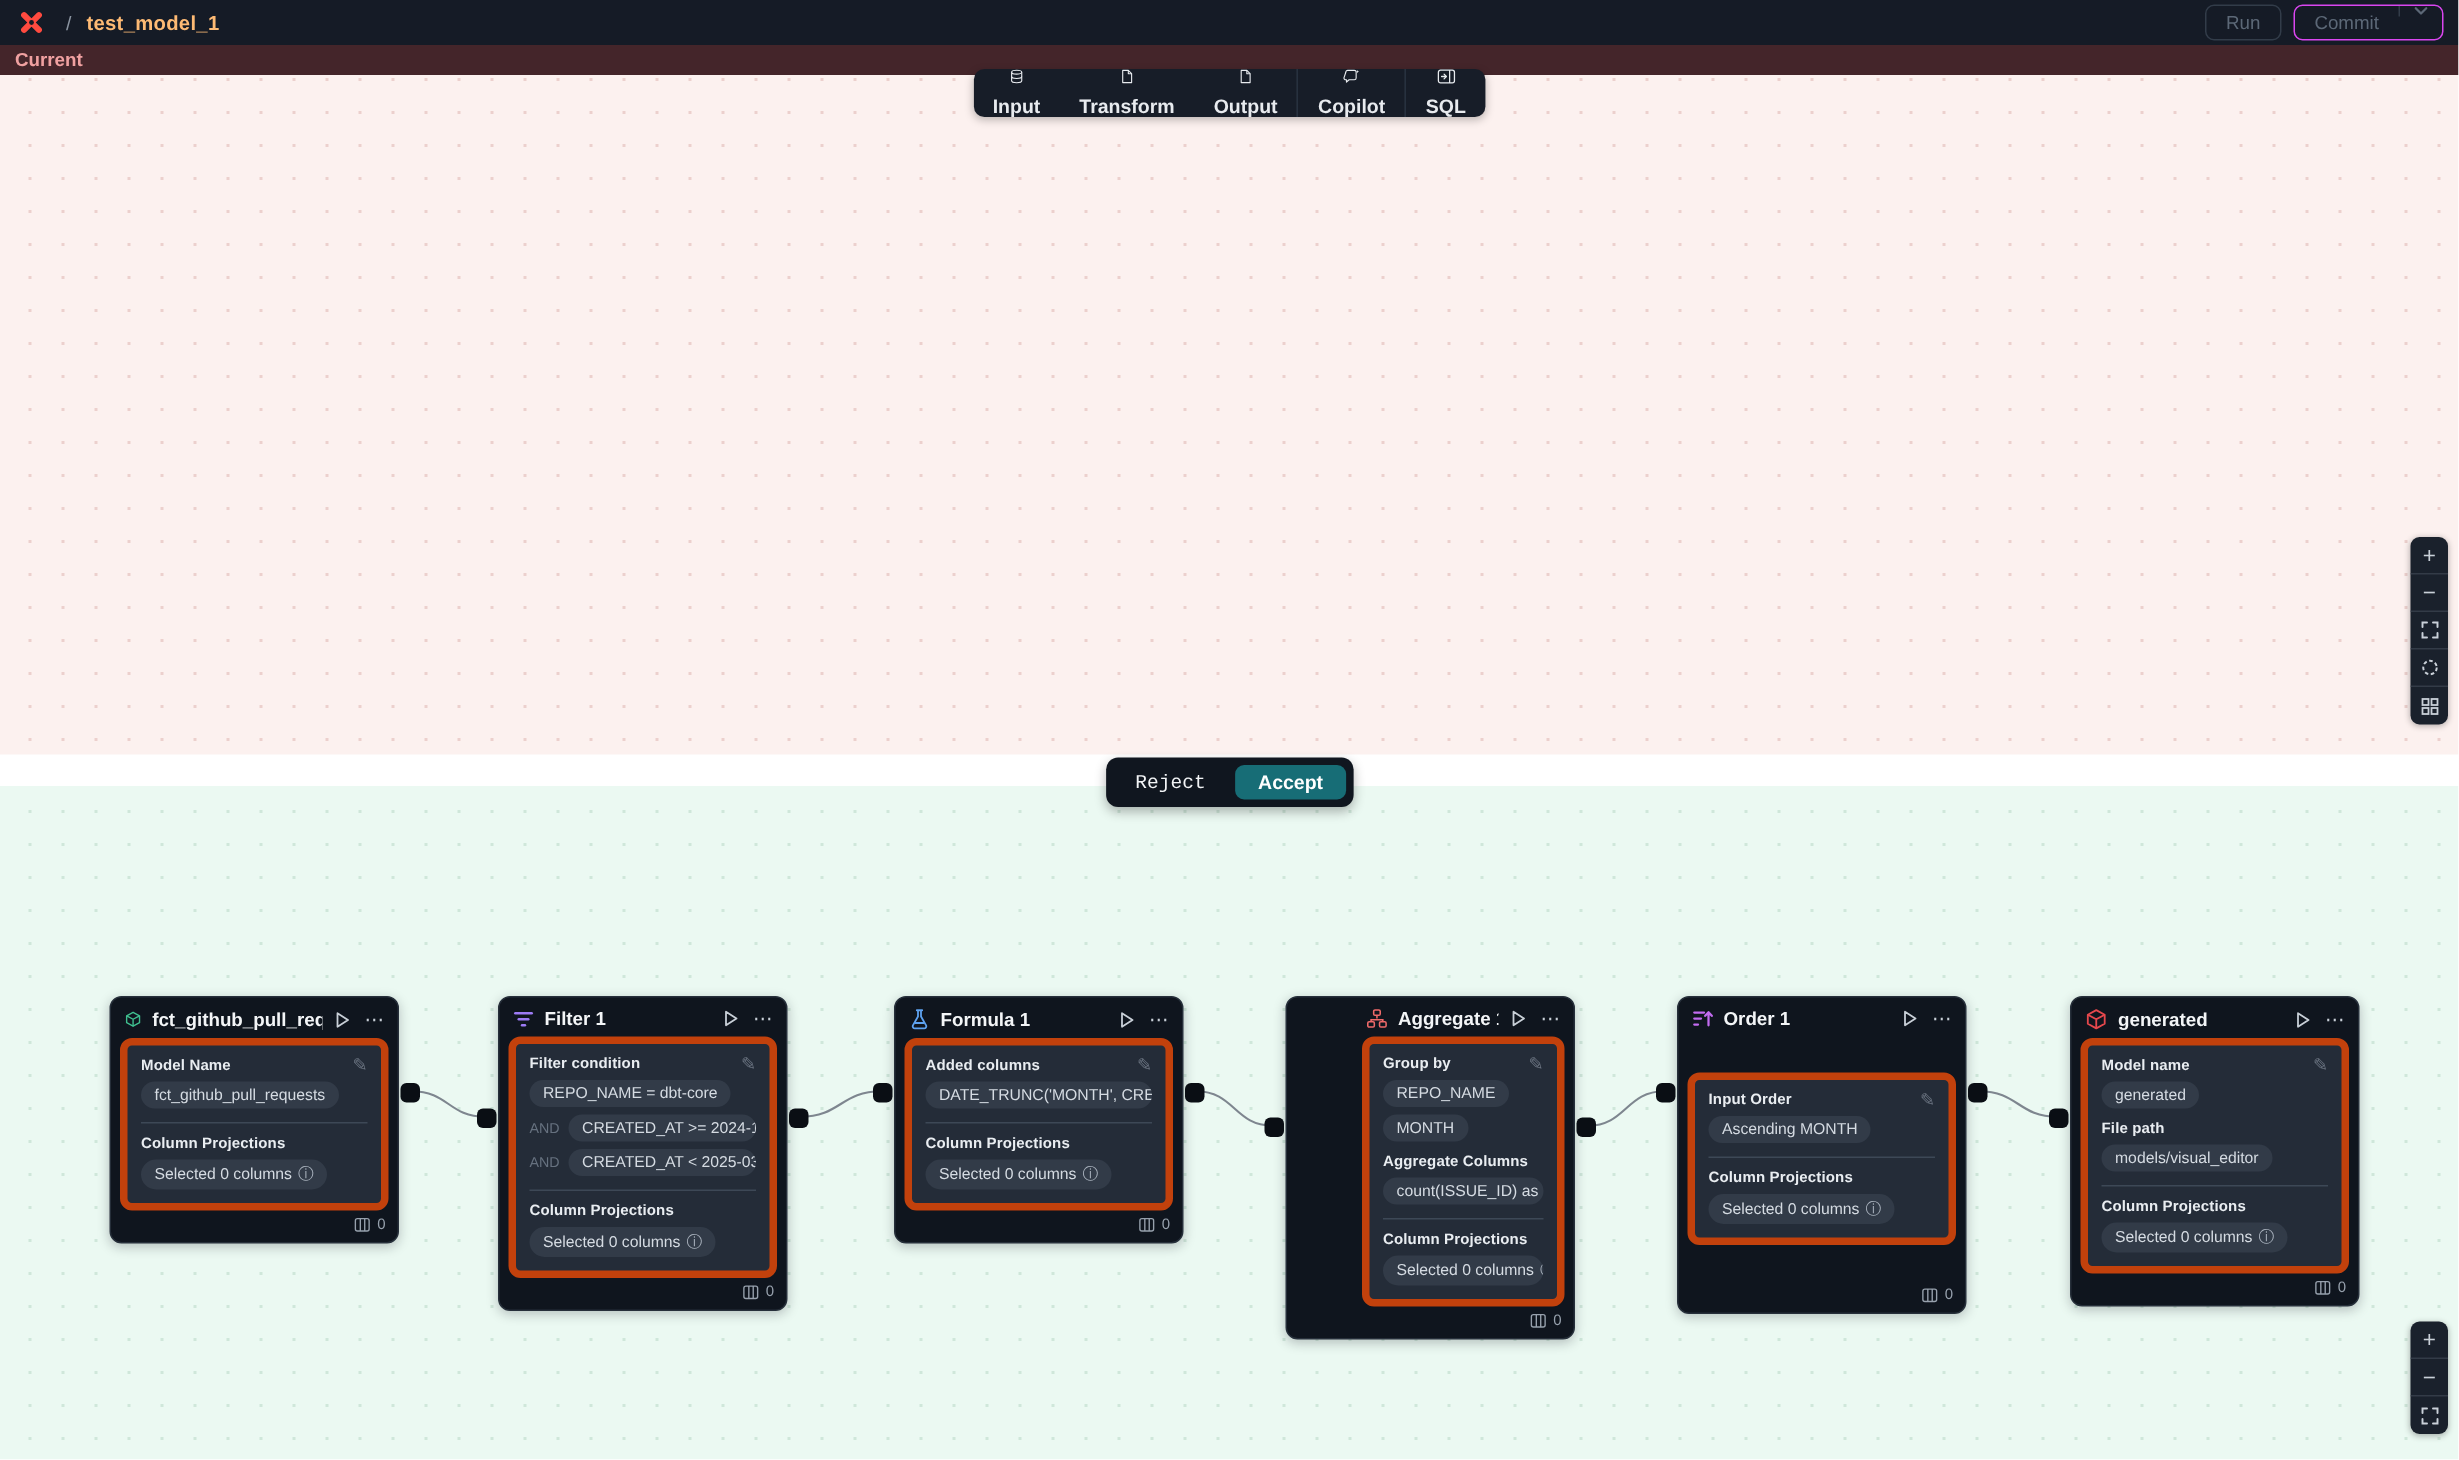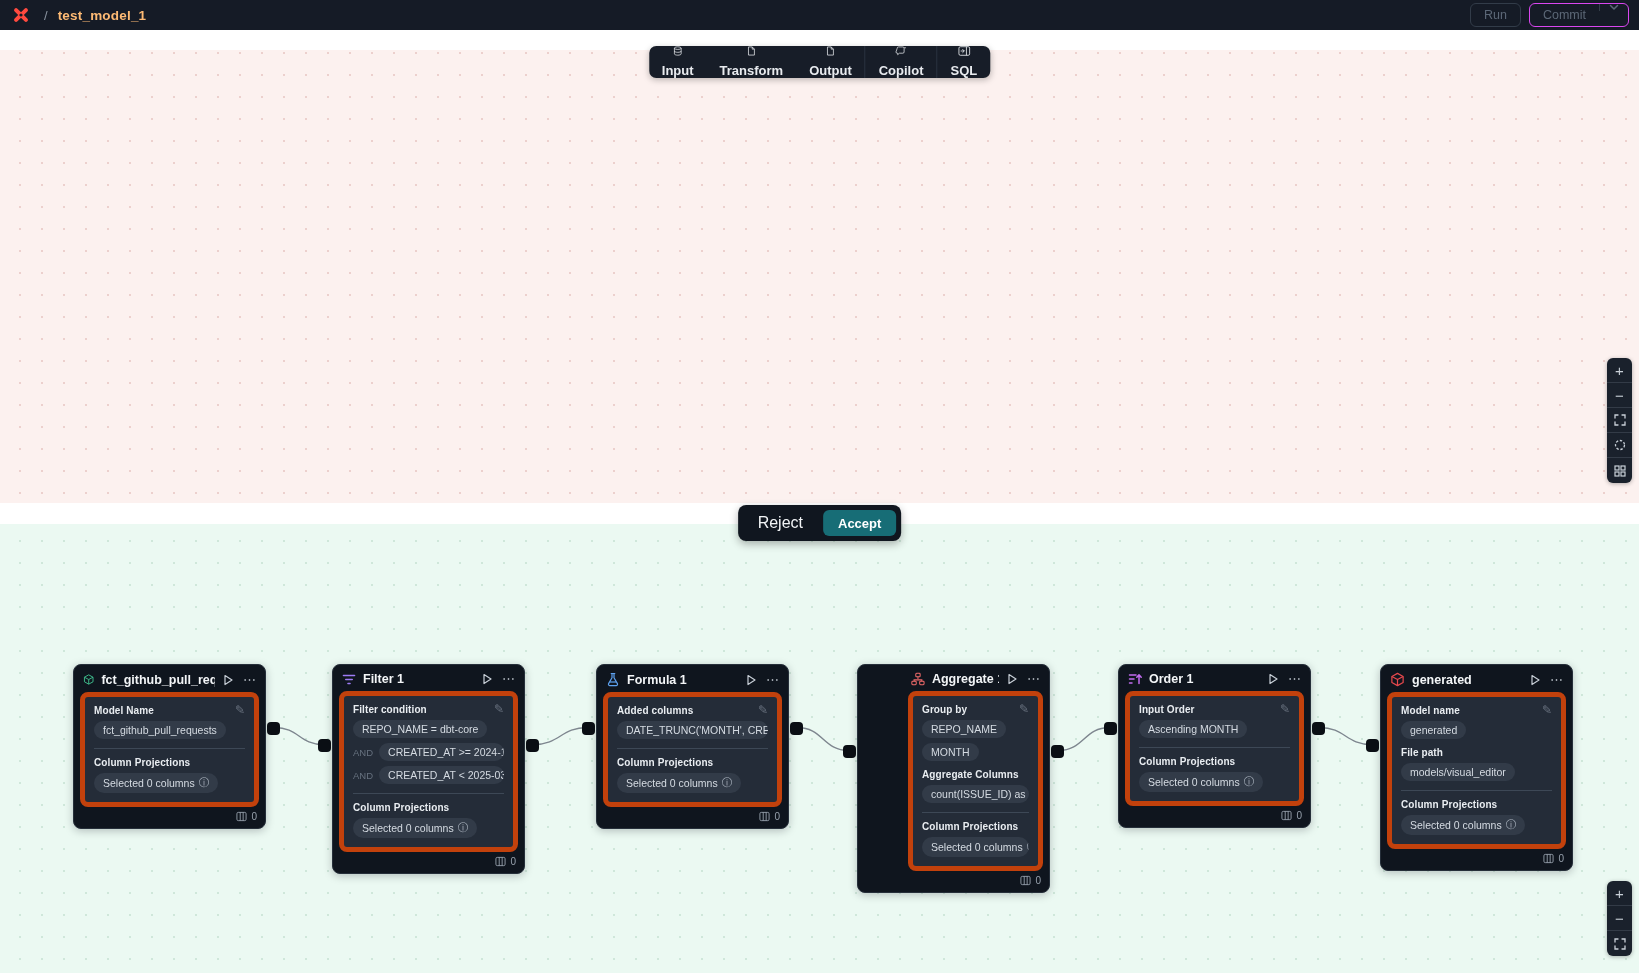--- a/index.html
+++ b/index.html
@@ -41,22 +41,22 @@
     z-index:12; box-shadow:0 2px 6px rgba(0,0,0,.25); }
   .tb-item { display:flex; align-items:center; gap:7px; height:100%; padding:0 13px;
     color:#e8ebef; font-size:13px; font-weight:600; cursor:pointer; white-space:nowrap;flex-direction:column; }
   .tb-item svg { display:block; }
   .tb-div { width:1px; height:100%; background:#2a3341; }
 
   
   .review-bar { position:absolute; top:505px; left:50%; transform:translateX(-50%);
     background:#10161f; border-radius:8px; padding:5px; display:flex; gap:5px;
     z-index:12; box-shadow:0 3px 8px rgba(0,0,0,.3); }
-  .btn-reject { background:transparent; border:none; color:#f2f4f6; font-size:16px;
-    font-family:Liberation Sans, sans-serif; padding:4px 15px; border-radius:6px; cursor:pointer; }
+  .btn-reject { background:transparent; border:none; color:#f2f4f6; font-size:13px;
+    font-family:Liberation Mono, monospace; padding:4px 15px; border-radius:6px; cursor:pointer; }
   .btn-accept { background:#176d76; border:none; color:#fff; font-size:13px; font-weight:700;
     font-family:inherit; padding:4px 15px; border-radius:6px; cursor:pointer; }
 
   
   .node { position:absolute; width:193px; background:#0f151e; border:1px solid #262f3a;
     border-radius:8px; z-index:2; display:flex; flex-direction:column;
     box-shadow:0 2px 8px rgba(15,21,30,.25); }
   .node-head { display:flex; align-items:center; gap:7px; padding:7px 9px 5px; }
   .node-title { color:#f3f5f7; font-size:12.5px; font-weight:700; flex:1 1 auto;
     white-space:nowrap; overflow:hidden; }
@@ -121,20 +121,23 @@
         <button class="btn-main">Commit</button>
         <button class="btn-caret">
           <svg width="10" height="7" viewBox="0 0 10 7">
             <polyline points="1.5,1.5 5,5 8.5,1.5" fill="none" stroke="#5c6877" stroke-width="1.5" stroke-linecap="round" stroke-linejoin="round"></polyline>
           </svg>
         </button>
       </div>
     </div>
   </div>
 
+  <div class="strip strip-current">
+    <span>Current</span>
+  </div>
 
   <div class="canvas canvas-current"></div>
   <div class="canvas canvas-new"></div>
 
   <div class="node-toolbar">
     <div class="tb-item">
       <svg width="15" height="15" viewBox="0 0 16 16">
         <ellipse cx="8" cy="3.4" rx="5.4" ry="2.1" fill="none" stroke="#e8ebef" stroke-width="1.2"></ellipse>
         <path d="M2.6 3.4 v9.2 c0 1.15 2.4 2.1 5.4 2.1 s5.4 -.95 5.4 -2.1 v-9.2" fill="none" stroke="#e8ebef" stroke-width="1.2"></path>
         <path d="M2.6 8 c0 1.15 2.4 2.1 5.4 2.1 s5.4 -.95 5.4 -2.1" fill="none" stroke="#e8ebef" stroke-width="1.2"></path>
@@ -421,21 +424,21 @@
     <div class="node-foot">
       <svg width="11" height="11" viewBox="0 0 12 12">
           <rect x="1" y="1.5" width="10" height="9" rx="1.5" fill="none" stroke="currentColor" stroke-width="1"></rect>
           <line x1="4.6" y1="1.5" x2="4.6" y2="10.5" stroke="currentColor" stroke-width="1"></line>
           <line x1="7.8" y1="1.5" x2="7.8" y2="10.5" stroke="currentColor" stroke-width="1"></line>
         </svg>
       <span>0</span>
     </div>
   </div>
 
-  <div class="node" style="left:1118px; top:664px; min-height:128px;">
+  <div class="node" style="left:1118px; top:664px; min-height:128px;gap:24px;">
     <span class="handle in" style="top:57px;"></span>
     <span class="handle out" style="top:57px;"></span>
     <div class="node-head">
       <svg width="14" height="14" viewBox="0 0 14 14">
         <line x1="1.5" y1="3" x2="8" y2="3" stroke="#c26bf0" stroke-width="1.5" stroke-linecap="round"></line>
         <line x1="1.5" y1="7" x2="6" y2="7" stroke="#c26bf0" stroke-width="1.5" stroke-linecap="round"></line>
         <line x1="1.5" y1="11" x2="4" y2="11" stroke="#c26bf0" stroke-width="1.5" stroke-linecap="round"></line>
         <path d="M11 11.5 V3 M8.8 5.2 L11 2.8 L13.2 5.2" fill="none" stroke="#c26bf0" stroke-width="1.5" stroke-linecap="round" stroke-linejoin="round"></path>
       </svg>
       <span class="node-title">Order 1</span>

